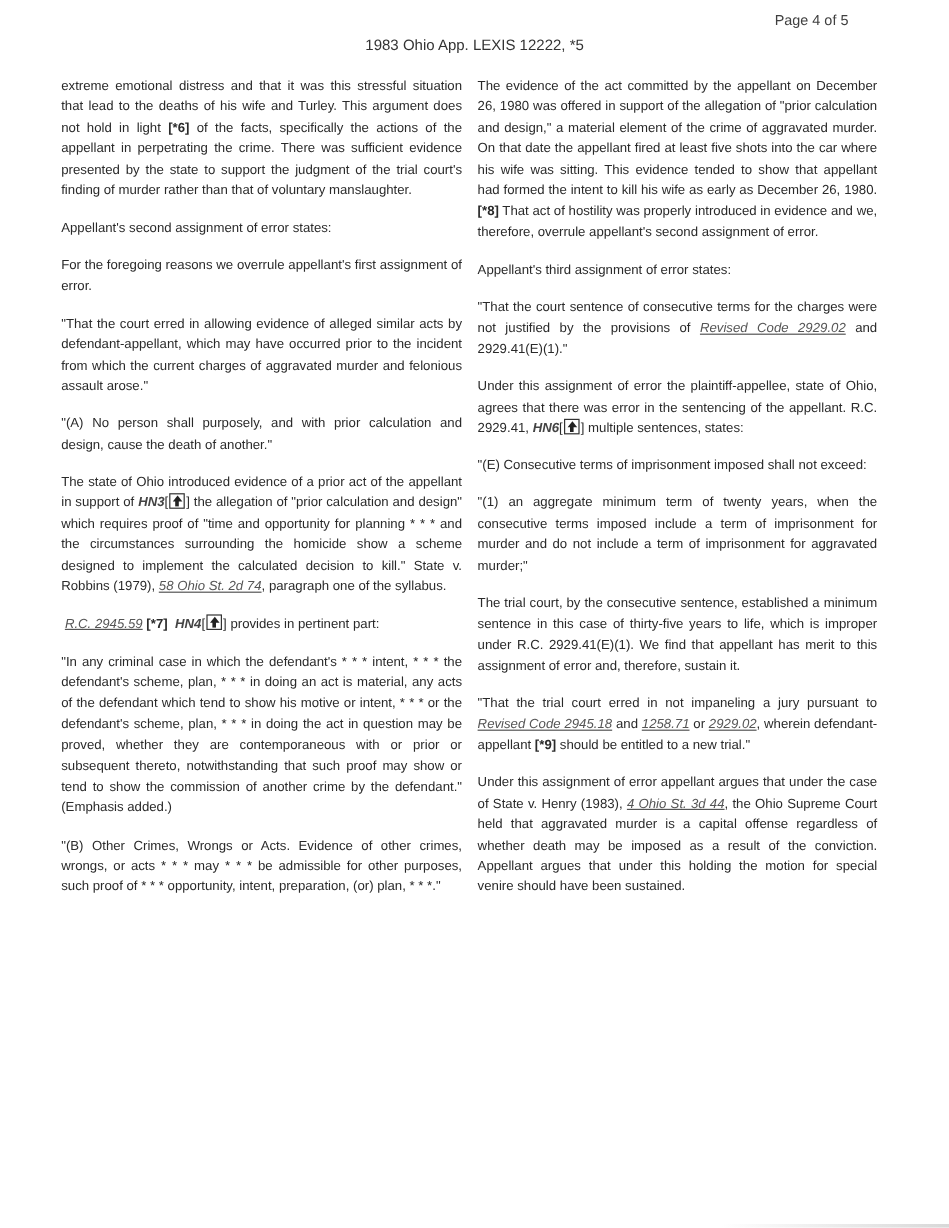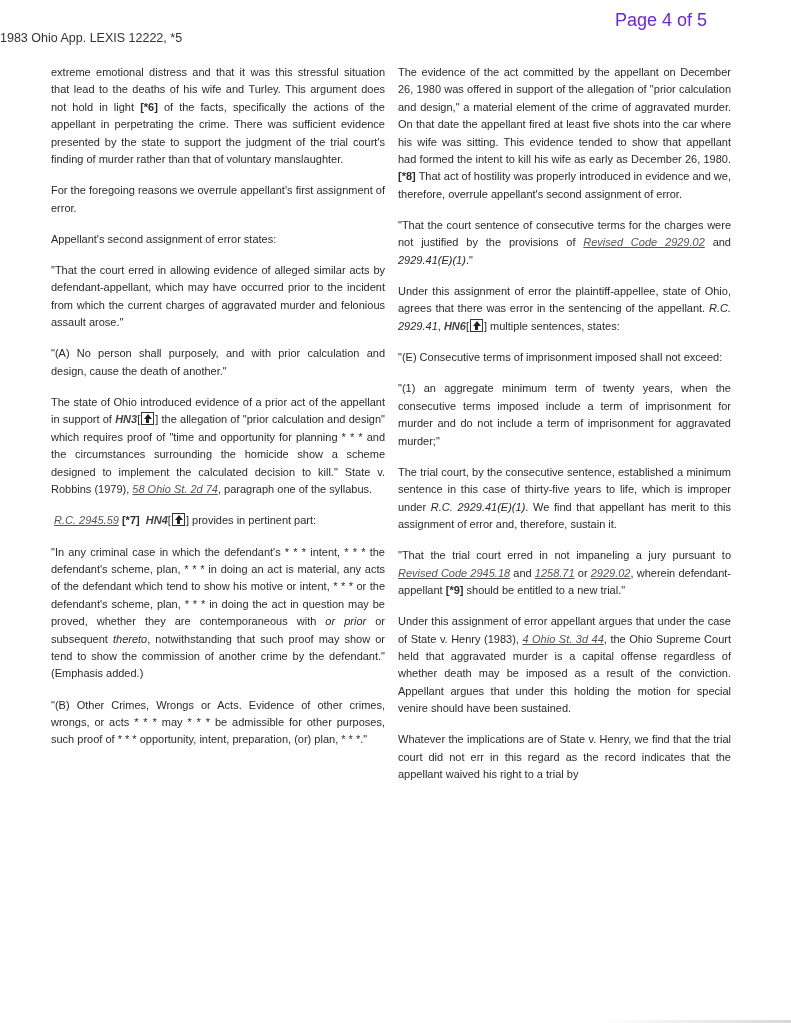--- a/index.html
+++ b/index.html
@@ -1,28 +1,28 @@
 <!DOCTYPE html>
 <html><head>
 <meta charset="utf-8">
 <style>
   html, body { margin: 0; padding: 0; background: #ffffff; }
   body {
     width: 791px; height: 1023px; position: relative; overflow: hidden;
     font-family: "Liberation Sans", sans-serif; color: #2a2a2a;
   }
-  .page-num { position: absolute; top: 10px; right: 84px; font-size: 18px; color: #6d28d9; }
-  .running-head { position: absolute; top: 31px; left: 0; width: 100%; text-align: left; font-size: 12.5px; color: #333; }
+  .page-num { position: absolute; top: 10px; right: 84px; font-size: 12px; color: #404040; }
+  .running-head { position: absolute; top: 31px; left: 0; width: 100%; text-align: center; font-size: 12.5px; color: #333; }
   .col { position: absolute; top: 64px; font-size: 11px; line-height: 17.4px; }
   .col-left { left: 51px; width: 334px; }
   .col-right { left: 398px; width: 333px; }
   .col p { margin: 0 0 13.8px 0; text-align: justify; }
   .lnk { font-style: italic; text-decoration: underline; color: #555; }
   .hn { font-style: italic; font-weight: bold; color: #444; }
-  .it { font-style: italic; }
+  .it { }
   .pin { font-weight: bold; }
   .hn-icon {
     display: inline-block; width: 13px; height: 13px; vertical-align: -2px;
     border: 1px solid #333; box-sizing: border-box; position: relative; margin: 0 1px;
   }
   .hn-icon::before {
     content: ""; position: absolute; left: 2px; top: 1px;
     border-left: 4px solid transparent; border-right: 4px solid transparent; border-bottom: 5px solid #222;
   }
   .hn-icon::after {
@@ -32,35 +32,35 @@
     background: linear-gradient(to right, #fff, #d8d8d8); }
 </style>
 </head>
 <body>
 
 <div class="page-num">Page 4 of 5</div>
 <div class="running-head">1983 Ohio App. LEXIS 12222, *5</div>
 
 <div class="col col-left">
   <p><span>extreme emotional distress and that it was this stressful situation that lead to the deaths of his wife and Turley. This argument does not hold in light </span><span class="pin">[*6]</span><span>  of the facts, specifically the actions of the appellant in perpetrating the crime.  There was sufficient evidence presented by the state to support the judgment of the trial court's finding of murder rather than that of voluntary manslaughter.</span></p>
+  <p>Appellant's second assignment of error states:</p>
   <p>For the foregoing reasons we overrule appellant's first assignment of error.</p>
-  <p>Appellant's second assignment of error states:</p>
   <p>"That the court erred in allowing evidence of alleged similar acts by defendant-appellant, which may have occurred prior to the incident from which the current charges of aggravated murder and felonious assault arose."</p>
   <p>"(A) No person shall purposely, and with prior calculation and design, cause the death of another."</p>
   <p><span>The state of Ohio introduced evidence of a prior act of the appellant in support of </span><span class="hn">HN3</span>[<span class="hn-icon"></span>]<span> the allegation of "prior calculation and design" which requires proof of "time and opportunity for planning  *  *  *  and the circumstances surrounding the homicide show a scheme designed to implement the calculated decision to kill." State v. Robbins (1979), </span><span class="lnk">58 Ohio St. 2d 74</span><span>, paragraph one of the syllabus.</span></p>
   <p>&nbsp;<span class="lnk">R.C. 2945.59</span> <span class="pin">[*7]</span>&nbsp; <span class="hn">HN4</span>[<span class="hn-icon"></span>]<span> provides in pertinent part:</span></p>
   <p><span>"In any criminal case in which the defendant's * * * intent, * * * the defendant's scheme, plan, * * * in doing an act is material, any acts of the defendant which tend to show his motive or intent, * * * or the defendant's scheme, plan, * * * in doing the act in question may be proved, whether they are contemporaneous with </span><span class="it">or prior</span><span> or subsequent </span><span class="it">thereto</span><span>, notwithstanding that such proof may show or tend to show the commission of another crime by the defendant." (Emphasis added.)</span></p>
   <p>"(B) Other Crimes, Wrongs or Acts.  Evidence of other crimes, wrongs, or acts * * * may * * * be admissible for other purposes, such proof of * * * opportunity, intent, preparation, (or) plan, * * *."</p>
 </div>
 
 <div class="col col-right">
   <p><span>The evidence of the act committed by the appellant on December 26, 1980 was offered in support of the allegation of "prior calculation and design," a material element of the crime of aggravated murder. On that date the appellant fired at least five shots into the car where his wife was sitting.  This evidence tended to show that appellant had formed the intent to kill his wife as early as December 26, 1980.  </span><span class="pin">[*8]</span><span>  That act of hostility was properly introduced in evidence and we, therefore, overrule appellant's second assignment of error.</span></p>
+  <p>Appellant's third assignment of error states:</p>
   <p><span>"That the court sentence of consecutive terms for the charges were not justified by the provisions of </span><span class="lnk">Revised Code 2929.02</span><span> and </span><span class="it">2929.41(E)(1)</span><span>."</span></p>
   <p><span> Under this assignment of error the plaintiff-appellee, state of Ohio, agrees that there was error in the sentencing of the appellant.  </span><span class="it">R.C. 2929.41</span><span>, </span><span class="hn">HN6</span>[<span class="hn-icon"></span>]<span> multiple sentences, states:</span></p>
   <p>"(E) Consecutive terms of imprisonment imposed shall not exceed:</p>
   <p>"(1) an aggregate minimum term of twenty years, when the consecutive terms imposed include a term of imprisonment for murder and do not include a term of imprisonment for aggravated murder;"</p>
   <p><span>The trial court, by the consecutive sentence, established a minimum sentence in this case of thirty-five years to life, which is improper under </span><span class="it">R.C. 2929.41(E)(1)</span><span>.  We find that appellant has merit to this assignment of error and, therefore, sustain it.</span></p>
   <p><span>"That the trial court erred in not impaneling a jury pursuant to </span><span class="lnk">Revised Code 2945.18</span><span> and </span><span class="lnk">1258.71</span><span> or </span><span class="lnk">2929.02</span><span>, wherein defendant-appellant </span><span class="pin">[*9]</span><span>  should be entitled to a new trial."</span></p>
   <p><span>Under this assignment of error appellant argues that under the case of State v. Henry (1983), </span><span class="lnk">4 Ohio St. 3d 44</span><span>, the Ohio Supreme Court held that aggravated murder is a capital offense regardless of whether death may be imposed as a result of the conviction.  Appellant argues that under this holding the motion for special venire should have been sustained.</span></p>
-  <p>Whatever the implications are of State v. Henry, we find that the trial court did not err in this regard as the record indicates that the appellant waived his right to a trial by</p>
 </div>
 
 <div class="bottom-shadow"></div>
 
 </body></html>

